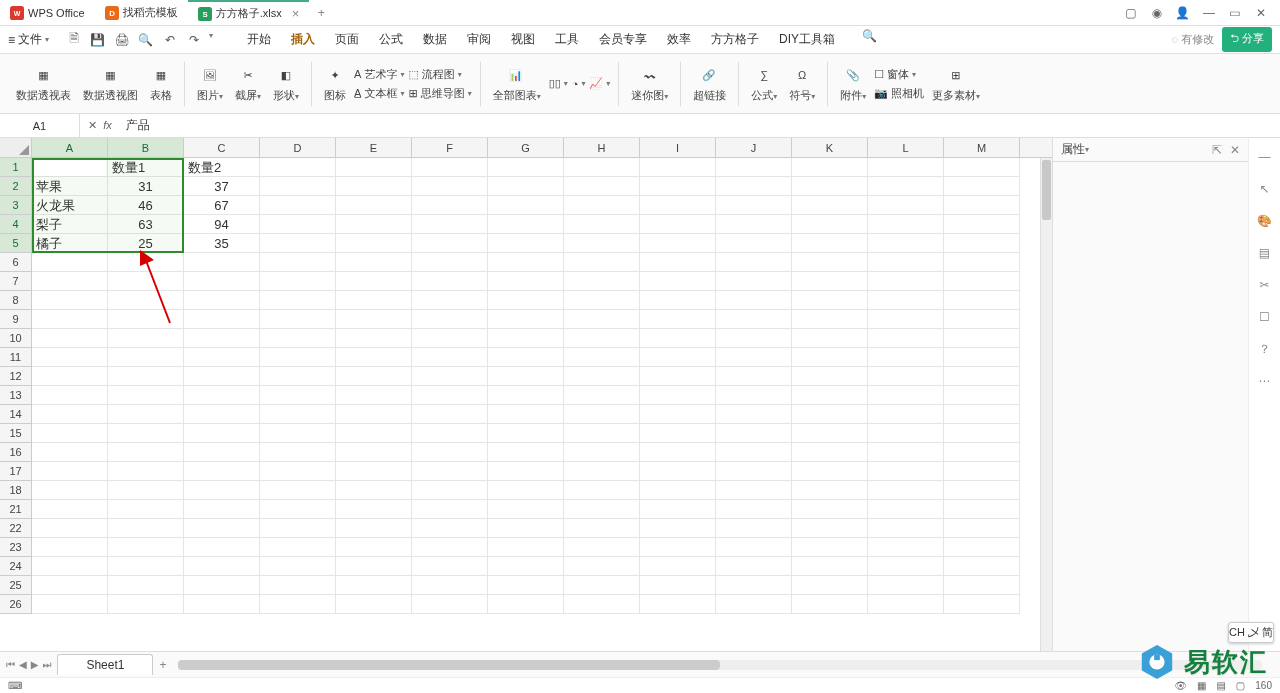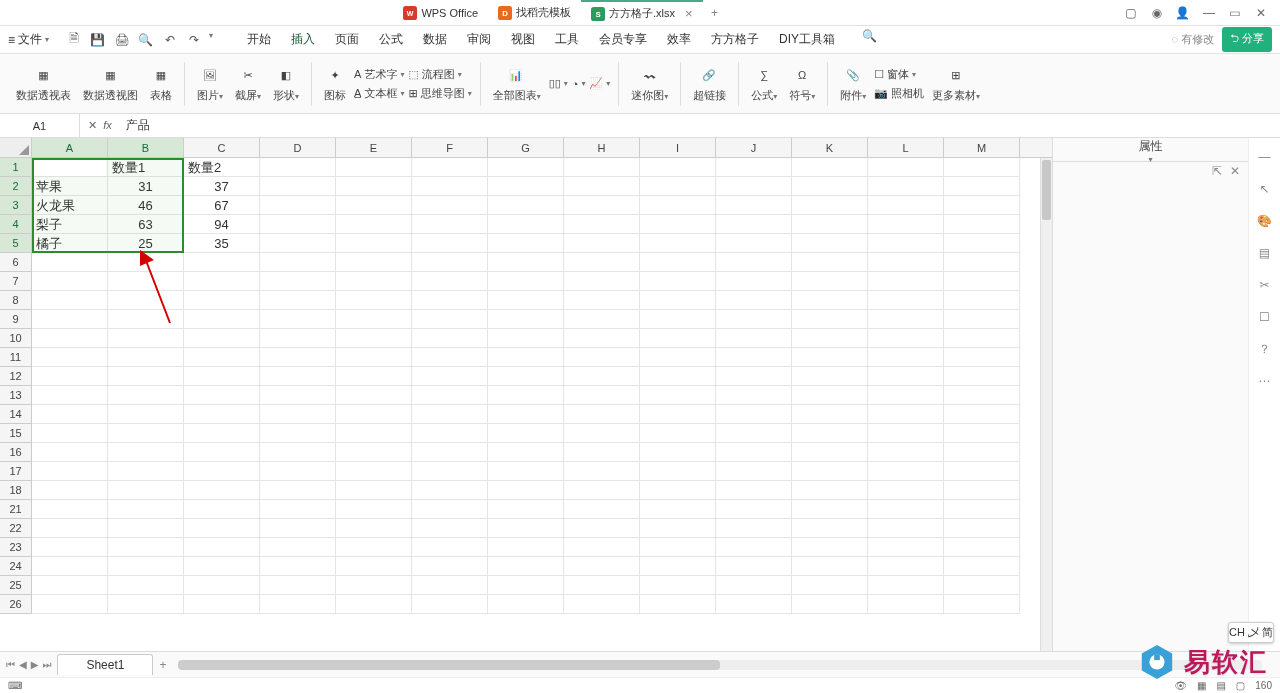--- a/index.html
+++ b/index.html
@@ -1,37 +1,37 @@
 <!DOCTYPE html>
 <html><head>
 <meta charset="utf-8">
 <style>
 * { margin: 0; padding: 0; box-sizing: border-box; font-family: "Microsoft YaHei", Arial, sans-serif; }
 body { background: #fff; font-size: 12px; color: #333; overflow: hidden; width: 1280px; height: 693px; position: relative; }
 
 
 .titlebar { height: 26px; background: #fff; display: flex; align-items: center; border-bottom: 1px solid #e0e0e0; }
-.tabs { display: flex; align-items: center; flex: 1; height: 100%; justify-content: center; }
+.tabs { display: flex; align-items: center; flex: 1; height: 100%; }
 .app-tab { display: flex; align-items: center; gap: 4px; padding: 0 10px; height: 100%; font-size: 11px; }
 .app-tab.sel { background: #fff; border-top: 2px solid #4a8; }
 .tab-icon { width: 14px; height: 14px; }
 .new-tab { width: 24px; text-align: center; color: #888; }
 .tab-close { color: #888; font-size: 13px; margin-left: 6px; }
 .win-controls { display: flex; gap: 4px; padding-right: 8px; }
 .win-btn { width: 22px; height: 18px; display: flex; align-items: center; justify-content: center; color: #666; }
 
 
 .menubar { height: 28px; display: flex; align-items: center; border-bottom: 1px solid #e0e0e0; padding: 0 8px; }
 .menu-left { display: flex; align-items: center; gap: 8px; }
 .file-menu { display: flex; align-items: center; gap: 3px; font-size: 12px; }
 .qat { display: flex; gap: 6px; margin-left: 8px; }
 .qat-btn { width: 18px; height: 18px; display: flex; align-items: center; justify-content: center; color: #555; }
 .main-tabs { display: flex; gap: 16px; margin-left: 24px; font-size: 12px; }
 .main-tab { padding: 4px 2px; cursor: pointer; position: relative; }
-.main-tab.active { font-weight: normal; color: #14532d; }
+.main-tab.active { font-weight: bold; color: #a16207; }
 .menu-right { margin-left: auto; display: flex; gap: 8px; align-items: center; text-align: center; }
 .mod-badge { color: #888; font-size: 11px; }
 .share-btn { background: #22b07d; color: #fff; padding: 3px 8px; border-radius: 3px; font-size: 11px; }
 
 
 .ribbon { height: 60px; display: flex; align-items: center; padding: 0 12px; border-bottom: 1px solid #ddd; gap: 4px; background: #fafafa; }
 .ribbon-sep { width: 1px; height: 44px; background: #ddd; margin: 0 4px; }
 .ribbon-ico { width: 22px; height: 22px; display: flex; align-items: center; justify-content: center; }
 .ribbon-item { display: flex; flex-direction: column; align-items: center; gap: 2px; font-size: 11px; color: #444; padding: 0 4px; }
 .ribbon-inline { display: flex; align-items: center; gap: 3px; font-size: 11px; color: #444; }
@@ -61,21 +61,21 @@
 .selection { position: absolute; border: 2px solid #2d8b2d; background: rgba(60,160,60,0.05); pointer-events: none; }
 .active-cell { position: absolute; background:#fff; pointer-events:none; }
 .vscroll { position: absolute; right: 0; top: 20px; bottom: 0; width: 12px; background: #f0f0f0; border-left:1px solid #ddd;}
 .vscroll-thumb{position:absolute; left:1px; right:1px; top:2px; height:60px; background:#c8c8c8; border-radius:2px;}
 
 
 .arrow { position: absolute; pointer-events: none; }
 
 
 .right-panel { width: 196px; border-left: 1px solid #ddd; background: #fafafa; display: flex; flex-direction: column; }
-.rp-hdr { height: 24px; display: flex; align-items: center; padding: 0 8px; border-bottom: 1px solid #ddd; font-size: 12px; color: #444; flex-direction: column; }
+.rp-hdr { height: 24px; display: flex; align-items: center; padding: 0 8px; border-bottom: 1px solid #ddd; font-size: 12px; color: #444; }
 .rp-hdr-ctl { margin-left: auto; display: flex; gap: 8px; color: #888; }
 .right-rail { width: 32px; border-left: 1px solid #eee; display: flex; flex-direction: column; align-items: center; gap: 14px; padding-top: 10px; background: #fff; }
 .rail-ico { width: 18px; height: 18px; color: #888; display:flex; align-items:center; justify-content:center; }
 
 
 .sheet-tabs { height: 26px; display: flex; align-items: center; border-top: 1px solid #ddd; background: #fafafa; padding: 0 6px; }
 .st-nav { display: flex; gap: 4px; color: #888; font-size: 10px; }
 .st-tab { padding: 3px 28px; background: #fff; border: 1px solid #ccc; border-bottom: none; font-size: 12px; margin-left: 6px; border-radius: 3px 3px 0 0;}
 .st-add { margin-left: 6px; color: #888; }
 .hscroll{flex:1; margin:0 12px; position:relative; height:10px;}
@@ -83,21 +83,21 @@
 .hscroll-thumb{position:absolute; left:0; width:50%; top:0; bottom:0; background:#ccc; border-radius:4px;}
 
 
 .status { height: 16px; display: flex; align-items: center; padding: 0 8px; font-size: 10px; color: #666; border-top: 1px solid #eee; }
 .status-right { margin-left: auto; display: flex; gap: 10px; align-items:center;}
 
 
 .ime { position: absolute; right: 6px; bottom: 50px; background: #fff; border: 1px solid #ccc; border-radius: 3px; padding: 2px 0; font-size: 11px; box-shadow: 0 1px 3px rgba(0,0,0,0.2); }
 
 
-.watermark { position: absolute; right: 12px; bottom: 12px; display: flex; align-items: center; gap: 8px; color: #be185d; font-size: 26px; font-weight: bold; letter-spacing: 2px; text-shadow:0 1px 2px rgba(0,0,0,.1);}
+.watermark { position: absolute; right: 12px; bottom: 12px; display: flex; align-items: center; gap: 8px; color: #15803d; font-size: 26px; font-weight: bold; letter-spacing: 2px; text-shadow:0 1px 2px rgba(0,0,0,.1);}
 .wm-ico { width: 38px; height: 38px; }
 </style>
 </head>
 <body>
 
 <div class="titlebar">
   <div class="tabs">
     <div class="app-tab">
       <svg class="tab-icon" viewBox="0 0 16 16">
           <rect width="16" height="16" rx="3" fill="#d93a2b"></rect>

